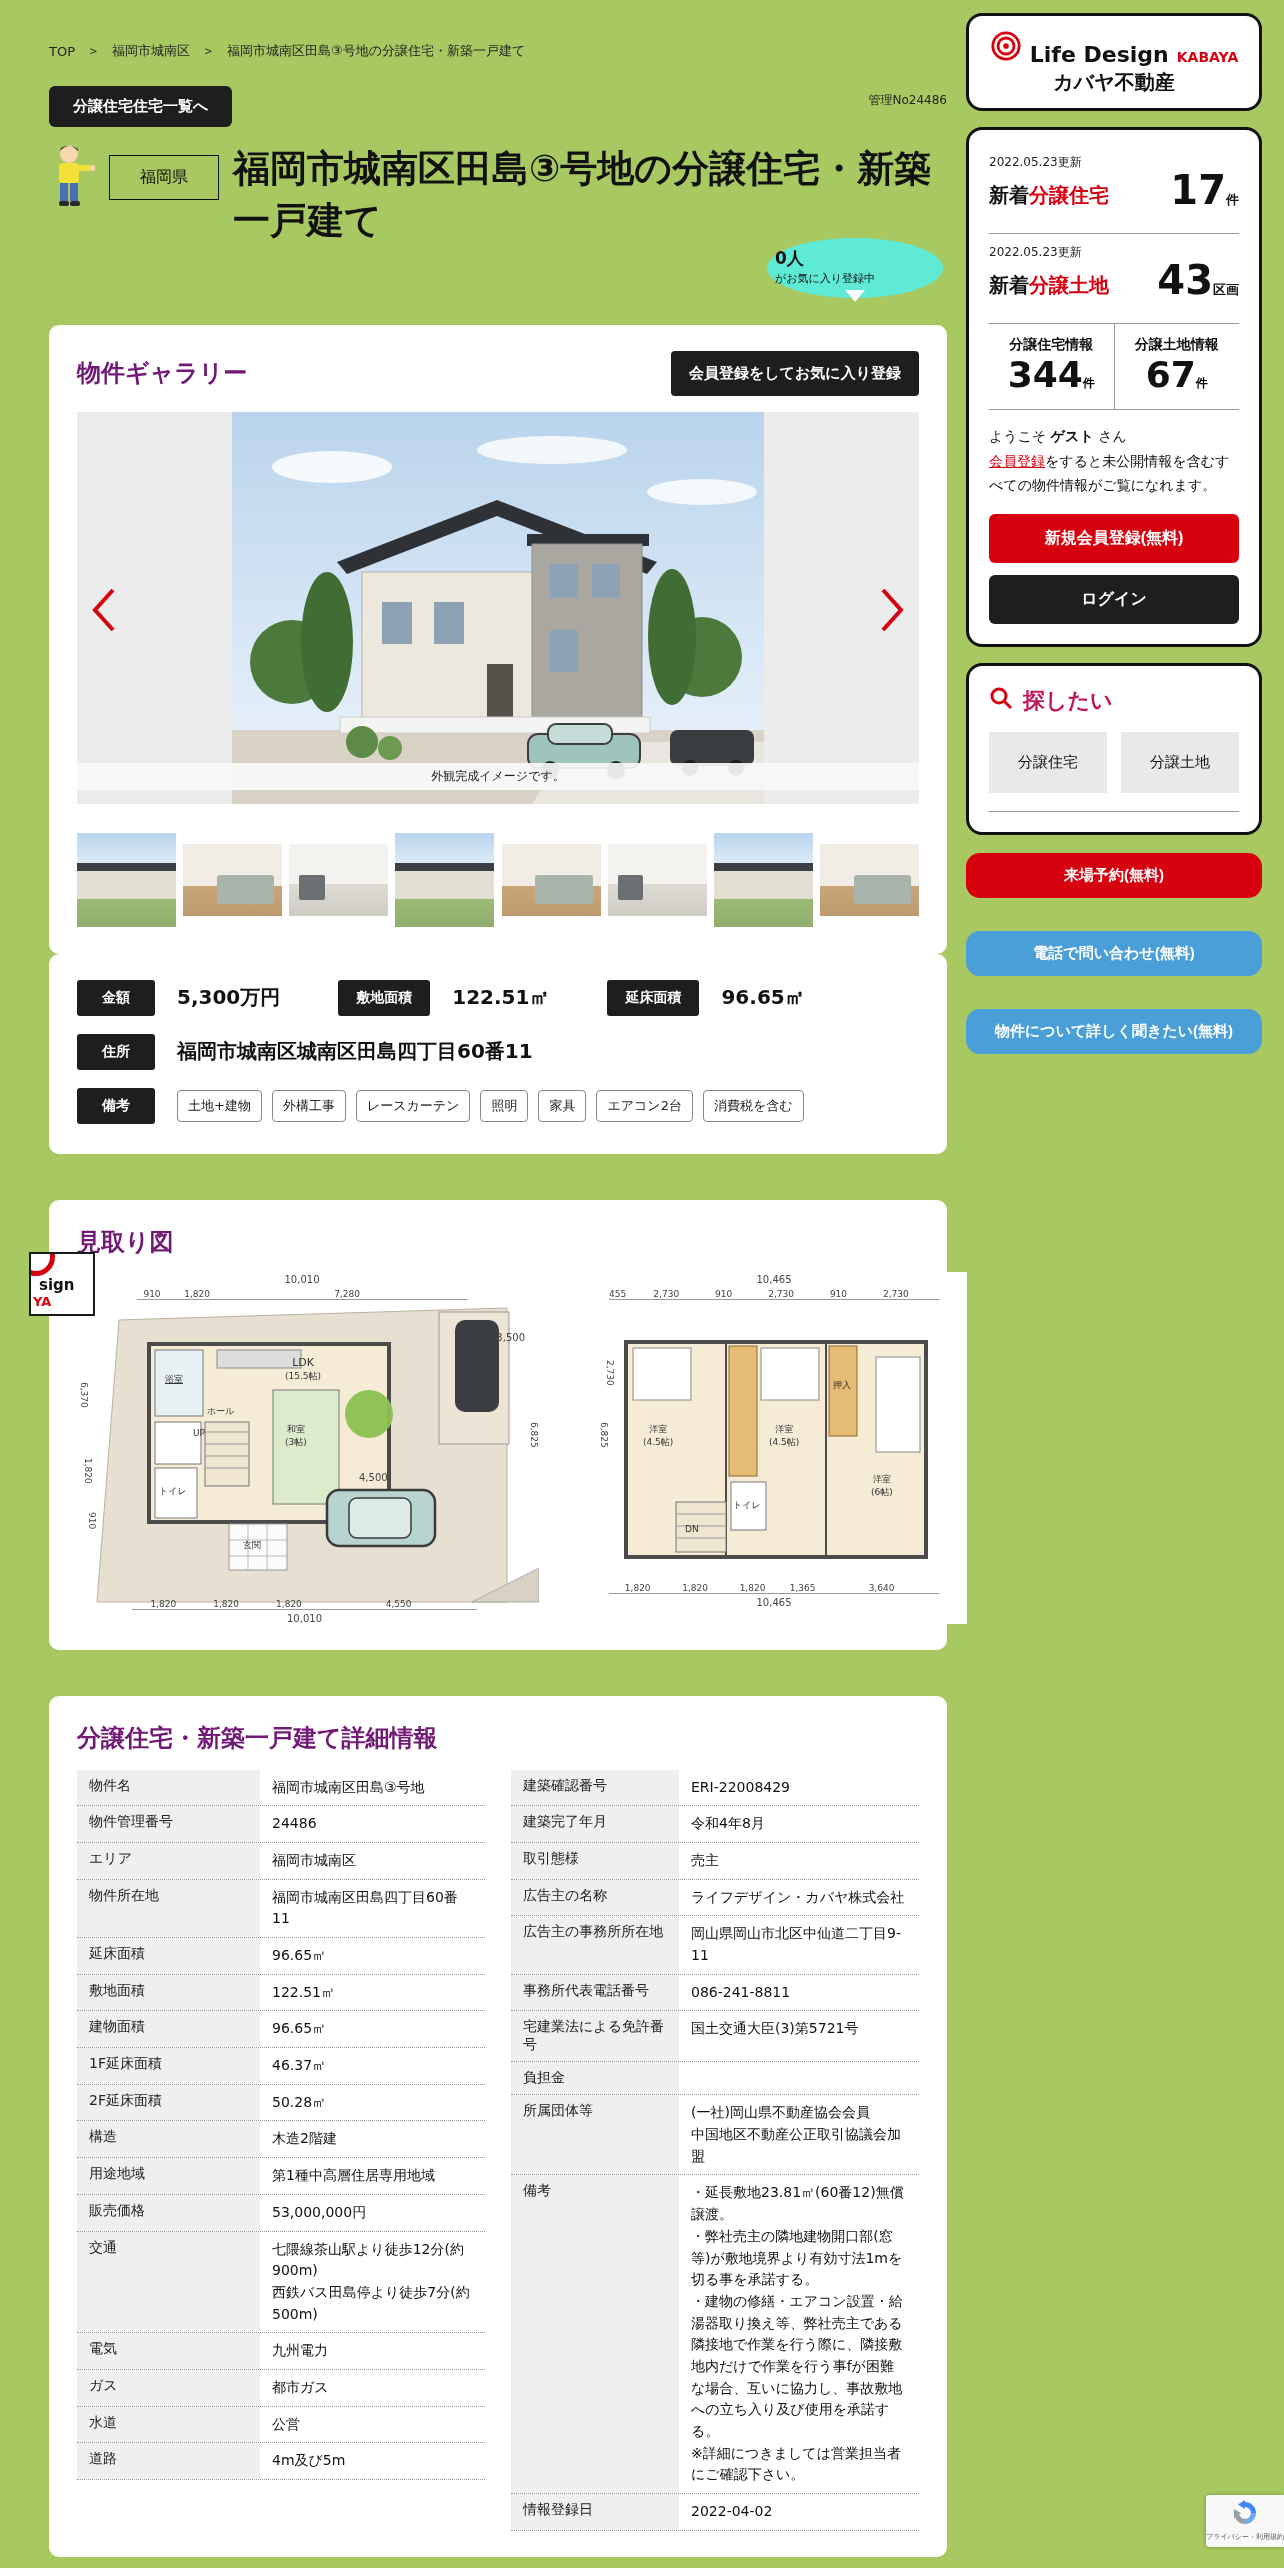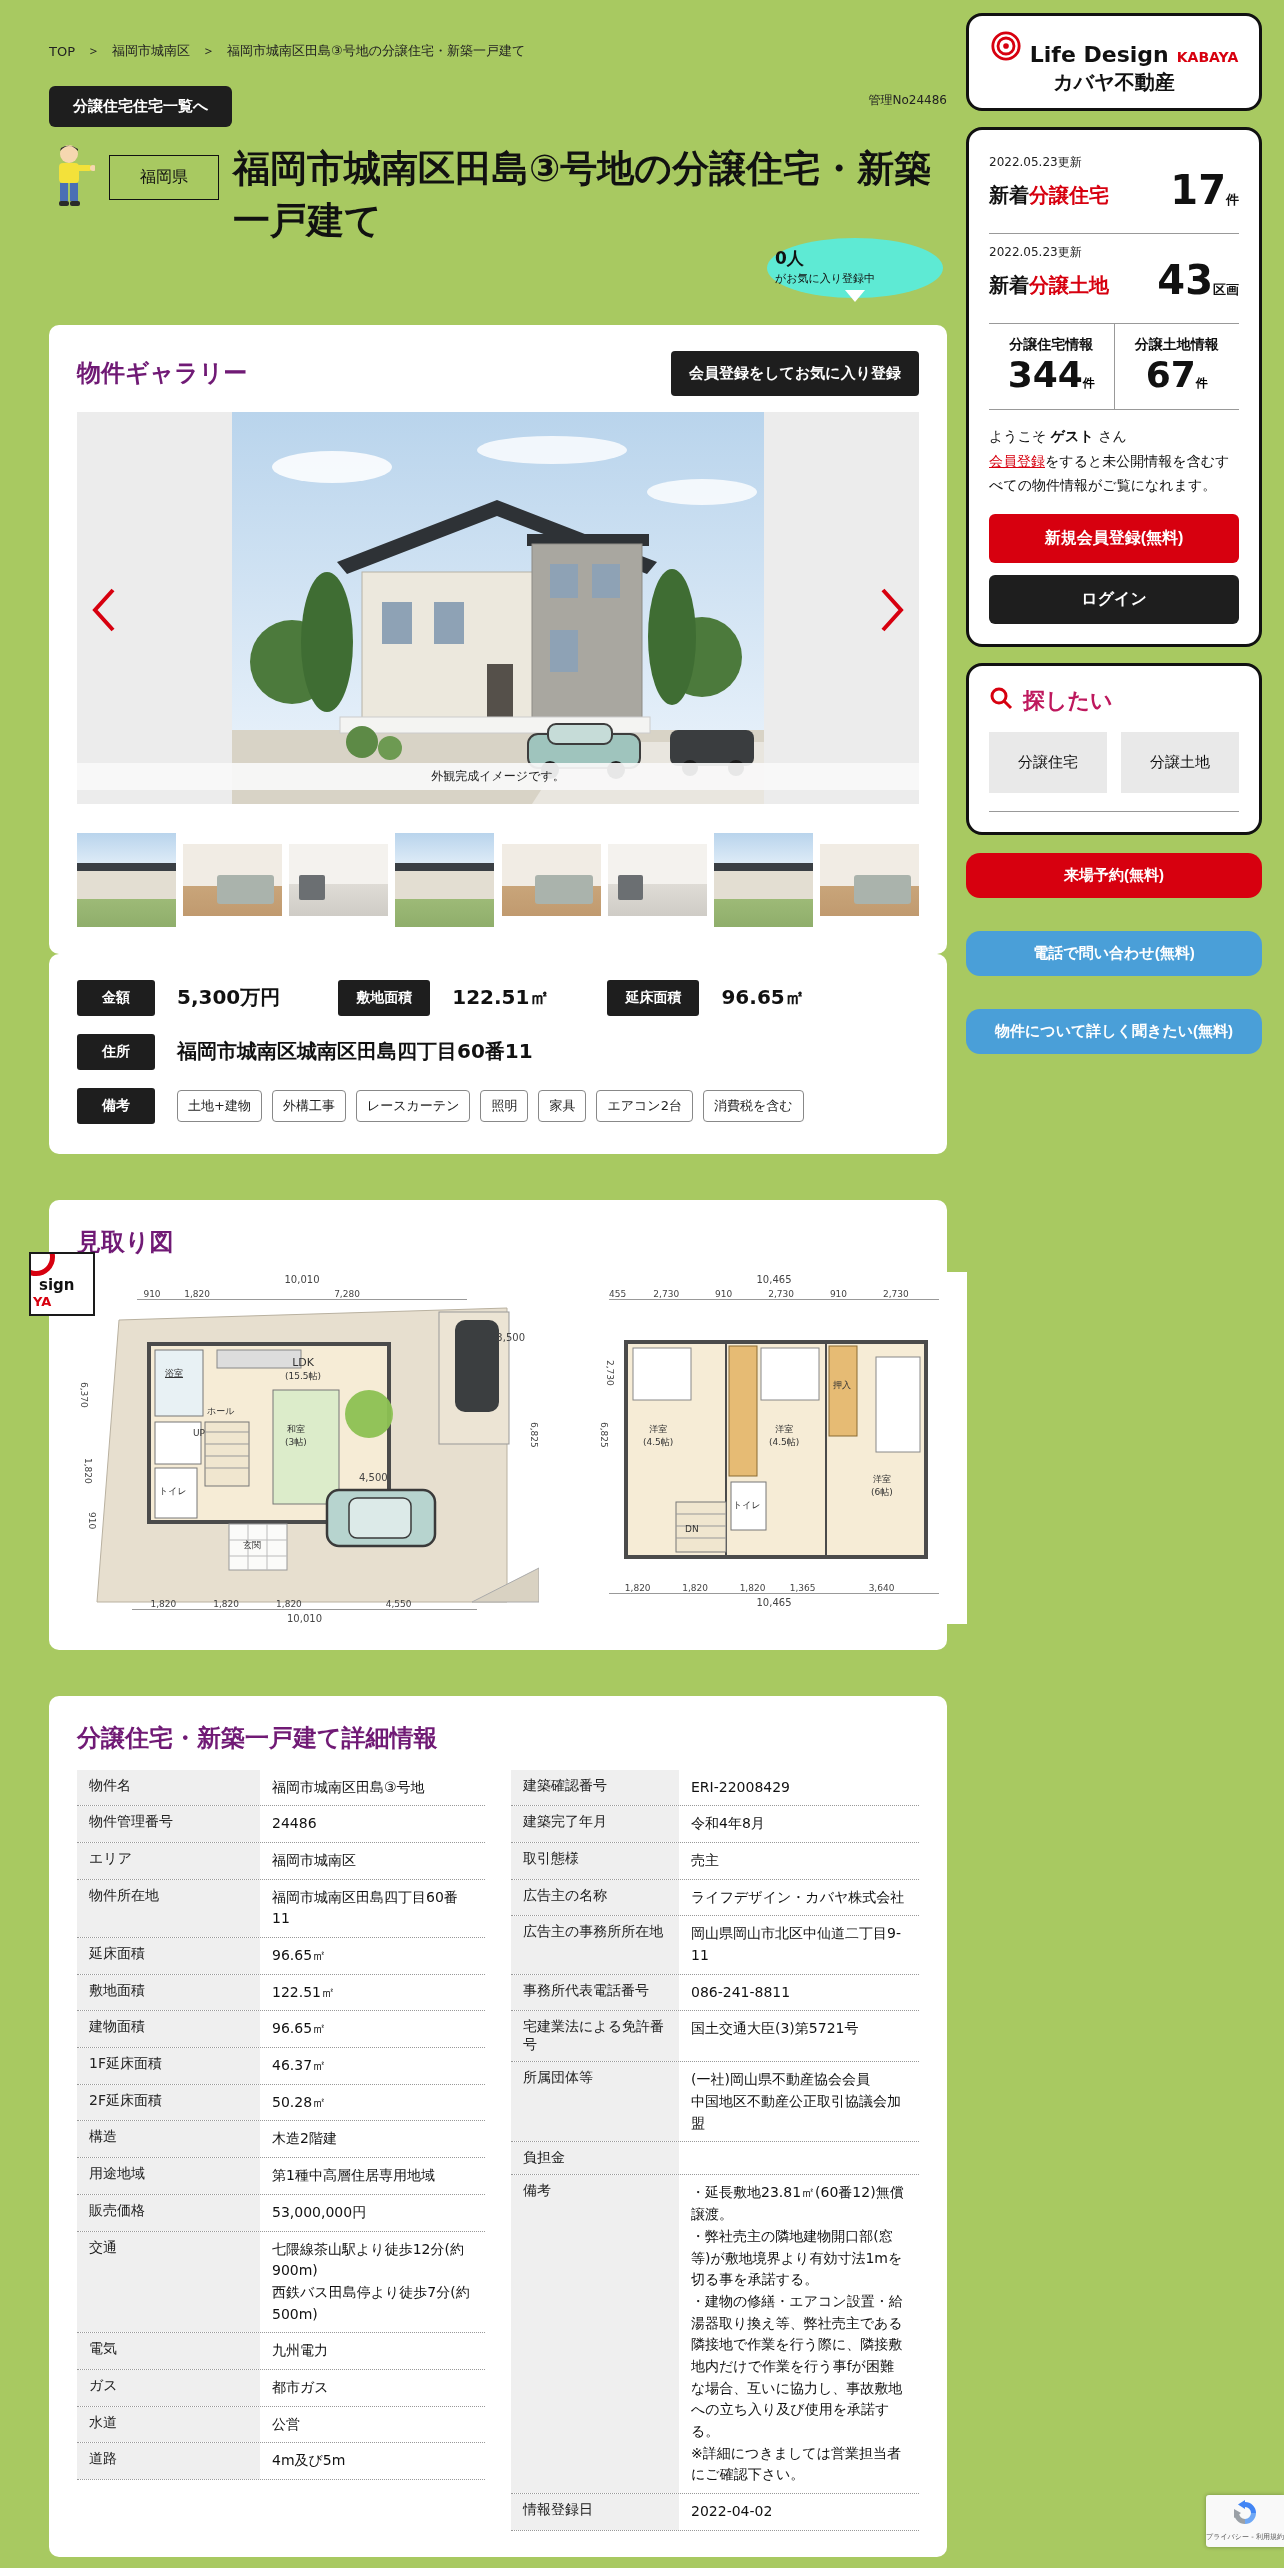--- a/index.html
+++ b/index.html
@@ -324,21 +324,21 @@
           <span class="dim" style="top:200px;left:282px;">4,500</span>
           <div class="dim-row" style="bottom:14px;left:55px;width:345px;">
             <span style="width:18.2%">1,820</span>
             <span style="width:18.2%">1,820</span>
             <span style="width:18.2%">1,820</span>
             <span style="width:45.4%">4,550</span>
           </div>
           <span class="dim dim-center" style="bottom:0;left:55px;width:345px;">10,010</span>
           <span class="room-label" style="left:208px;top:84px;"><span>LDK</span><br><span class="room-small">(15.5帖)</span></span>
           <span class="room-label" style="left:208px;top:150px;"><span class="room-small">和室</span><br><span class="room-small">(3帖)</span></span>
-          <span class="room-label room-small" style="left:88px;top:96px;text-decoration:underline;">浴室</span>
+          <span class="room-label room-small" style="left:88px;top:102px;text-decoration:underline;">浴室</span>
           <span class="room-label room-small" style="left:82px;top:214px;">トイレ</span>
           <span class="room-label room-small" style="left:130px;top:134px;">ホール</span>
           <span class="room-label room-small" style="left:116px;top:156px;">UP</span>
           <span class="room-label room-small" style="left:166px;top:268px;">玄関</span>
         </div>
         <div class="plan plan-right">
           <svg width="386" height="352" viewBox="0 0 386 352">
             <rect x="45" y="70" width="300" height="215" fill="#f6ecd6" stroke="#4b4b4b" stroke-width="4"></rect>
             <line x1="145" y1="70" x2="145" y2="285" stroke="#4b4b4b" stroke-width="2"></line>
             <line x1="245" y1="70" x2="245" y2="285" stroke="#4b4b4b" stroke-width="2"></line>
@@ -480,27 +480,27 @@
             </div>
           <div class="drow">
               <div class="dlabel">事務所代表電話番号</div>
               <div class="dvalue">086-241-8811</div>
             </div>
           <div class="drow">
               <div class="dlabel">宅建業法による免許番号</div>
               <div class="dvalue">国土交通大臣(3)第5721号</div>
             </div>
           <div class="drow">
+              <div class="dlabel">負担金</div>
+              <div class="dvalue"></div>
+            </div>
+          <div class="drow">
               <div class="dlabel">所属団体等</div>
               <div class="dvalue">(一社)岡山県不動産協会会員
 中国地区不動産公正取引協議会加盟</div>
-            </div>
-          <div class="drow">
-              <div class="dlabel">負担金</div>
-              <div class="dvalue"></div>
             </div>
           <div class="drow">
               <div class="dlabel">備考</div>
               <div class="dvalue">・延長敷地23.81㎡(60番12)無償譲渡。
 ・弊社売主の隣地建物開口部(窓等)が敷地境界より有効寸法1mを切る事を承諾する。
 ・建物の修繕・エアコン設置・給湯器取り換え等、弊社売主である隣接地で作業を行う際に、隣接敷地内だけで作業を行う事fが困難な場合、互いに協力し、事故敷地への立ち入り及び使用を承諾する。
 ※詳細につきましては営業担当者にご確認下さい。</div>
             </div>
           <div class="drow">
               <div class="dlabel">情報登録日</div>

